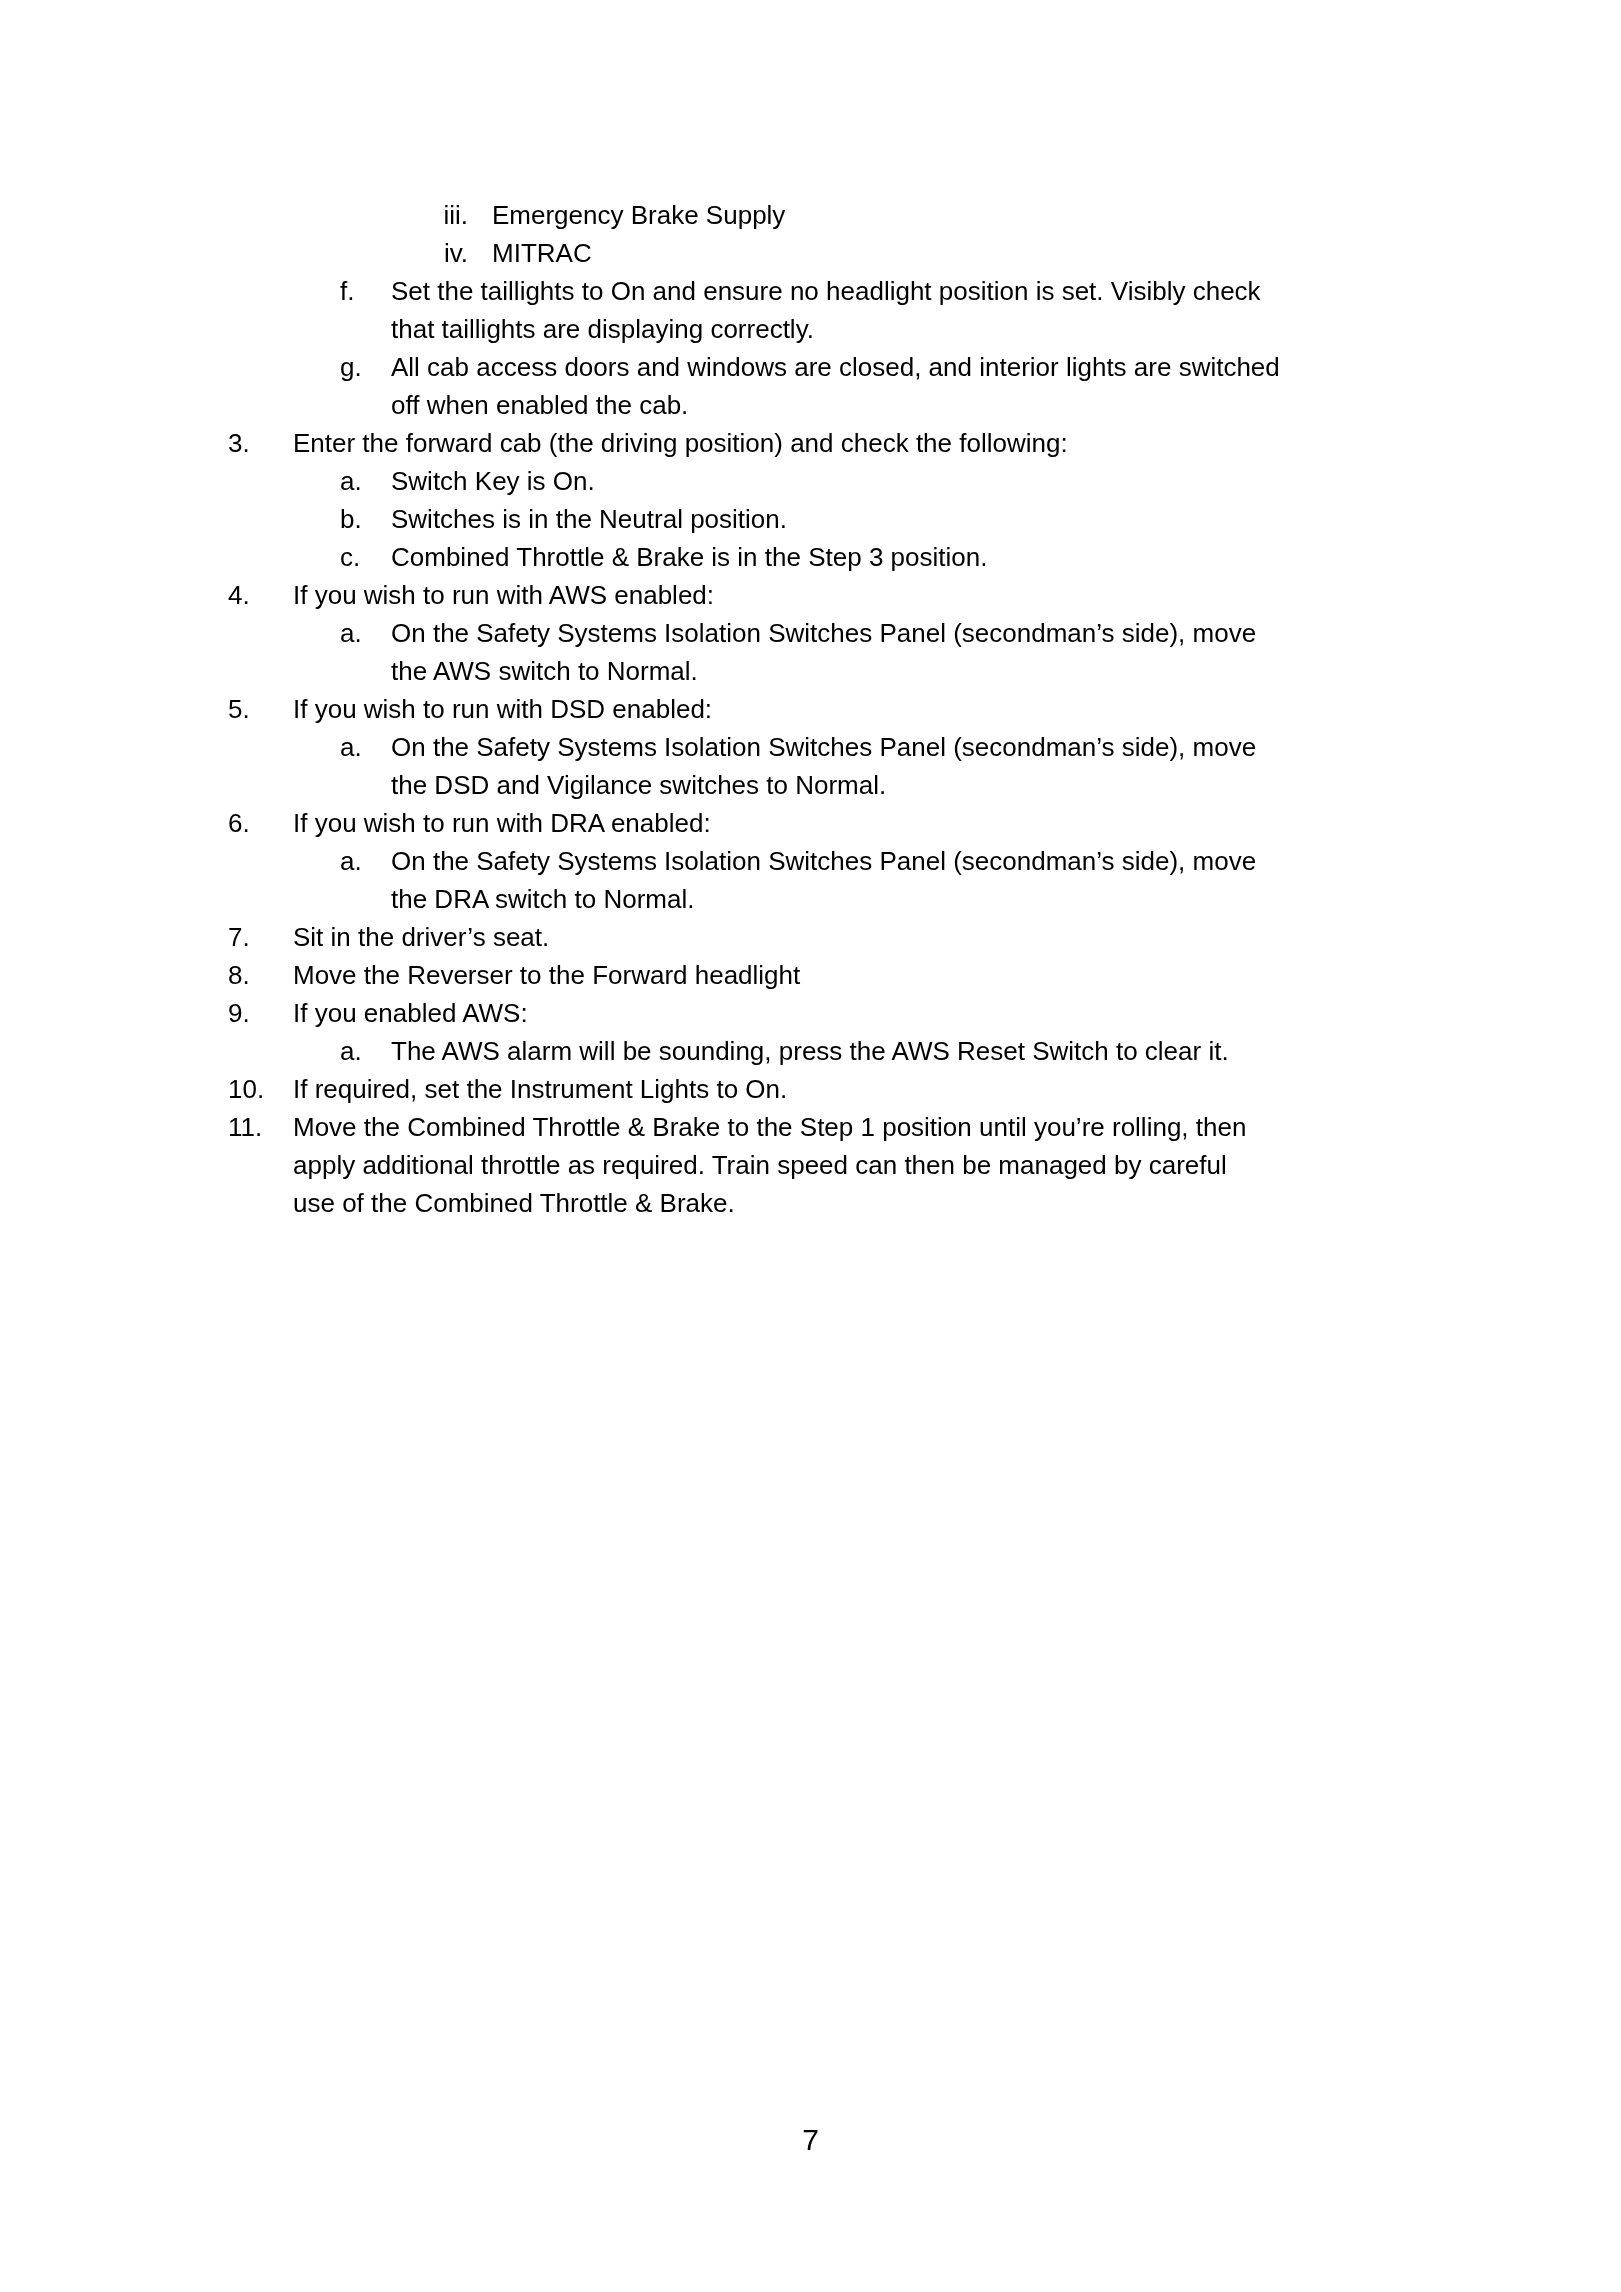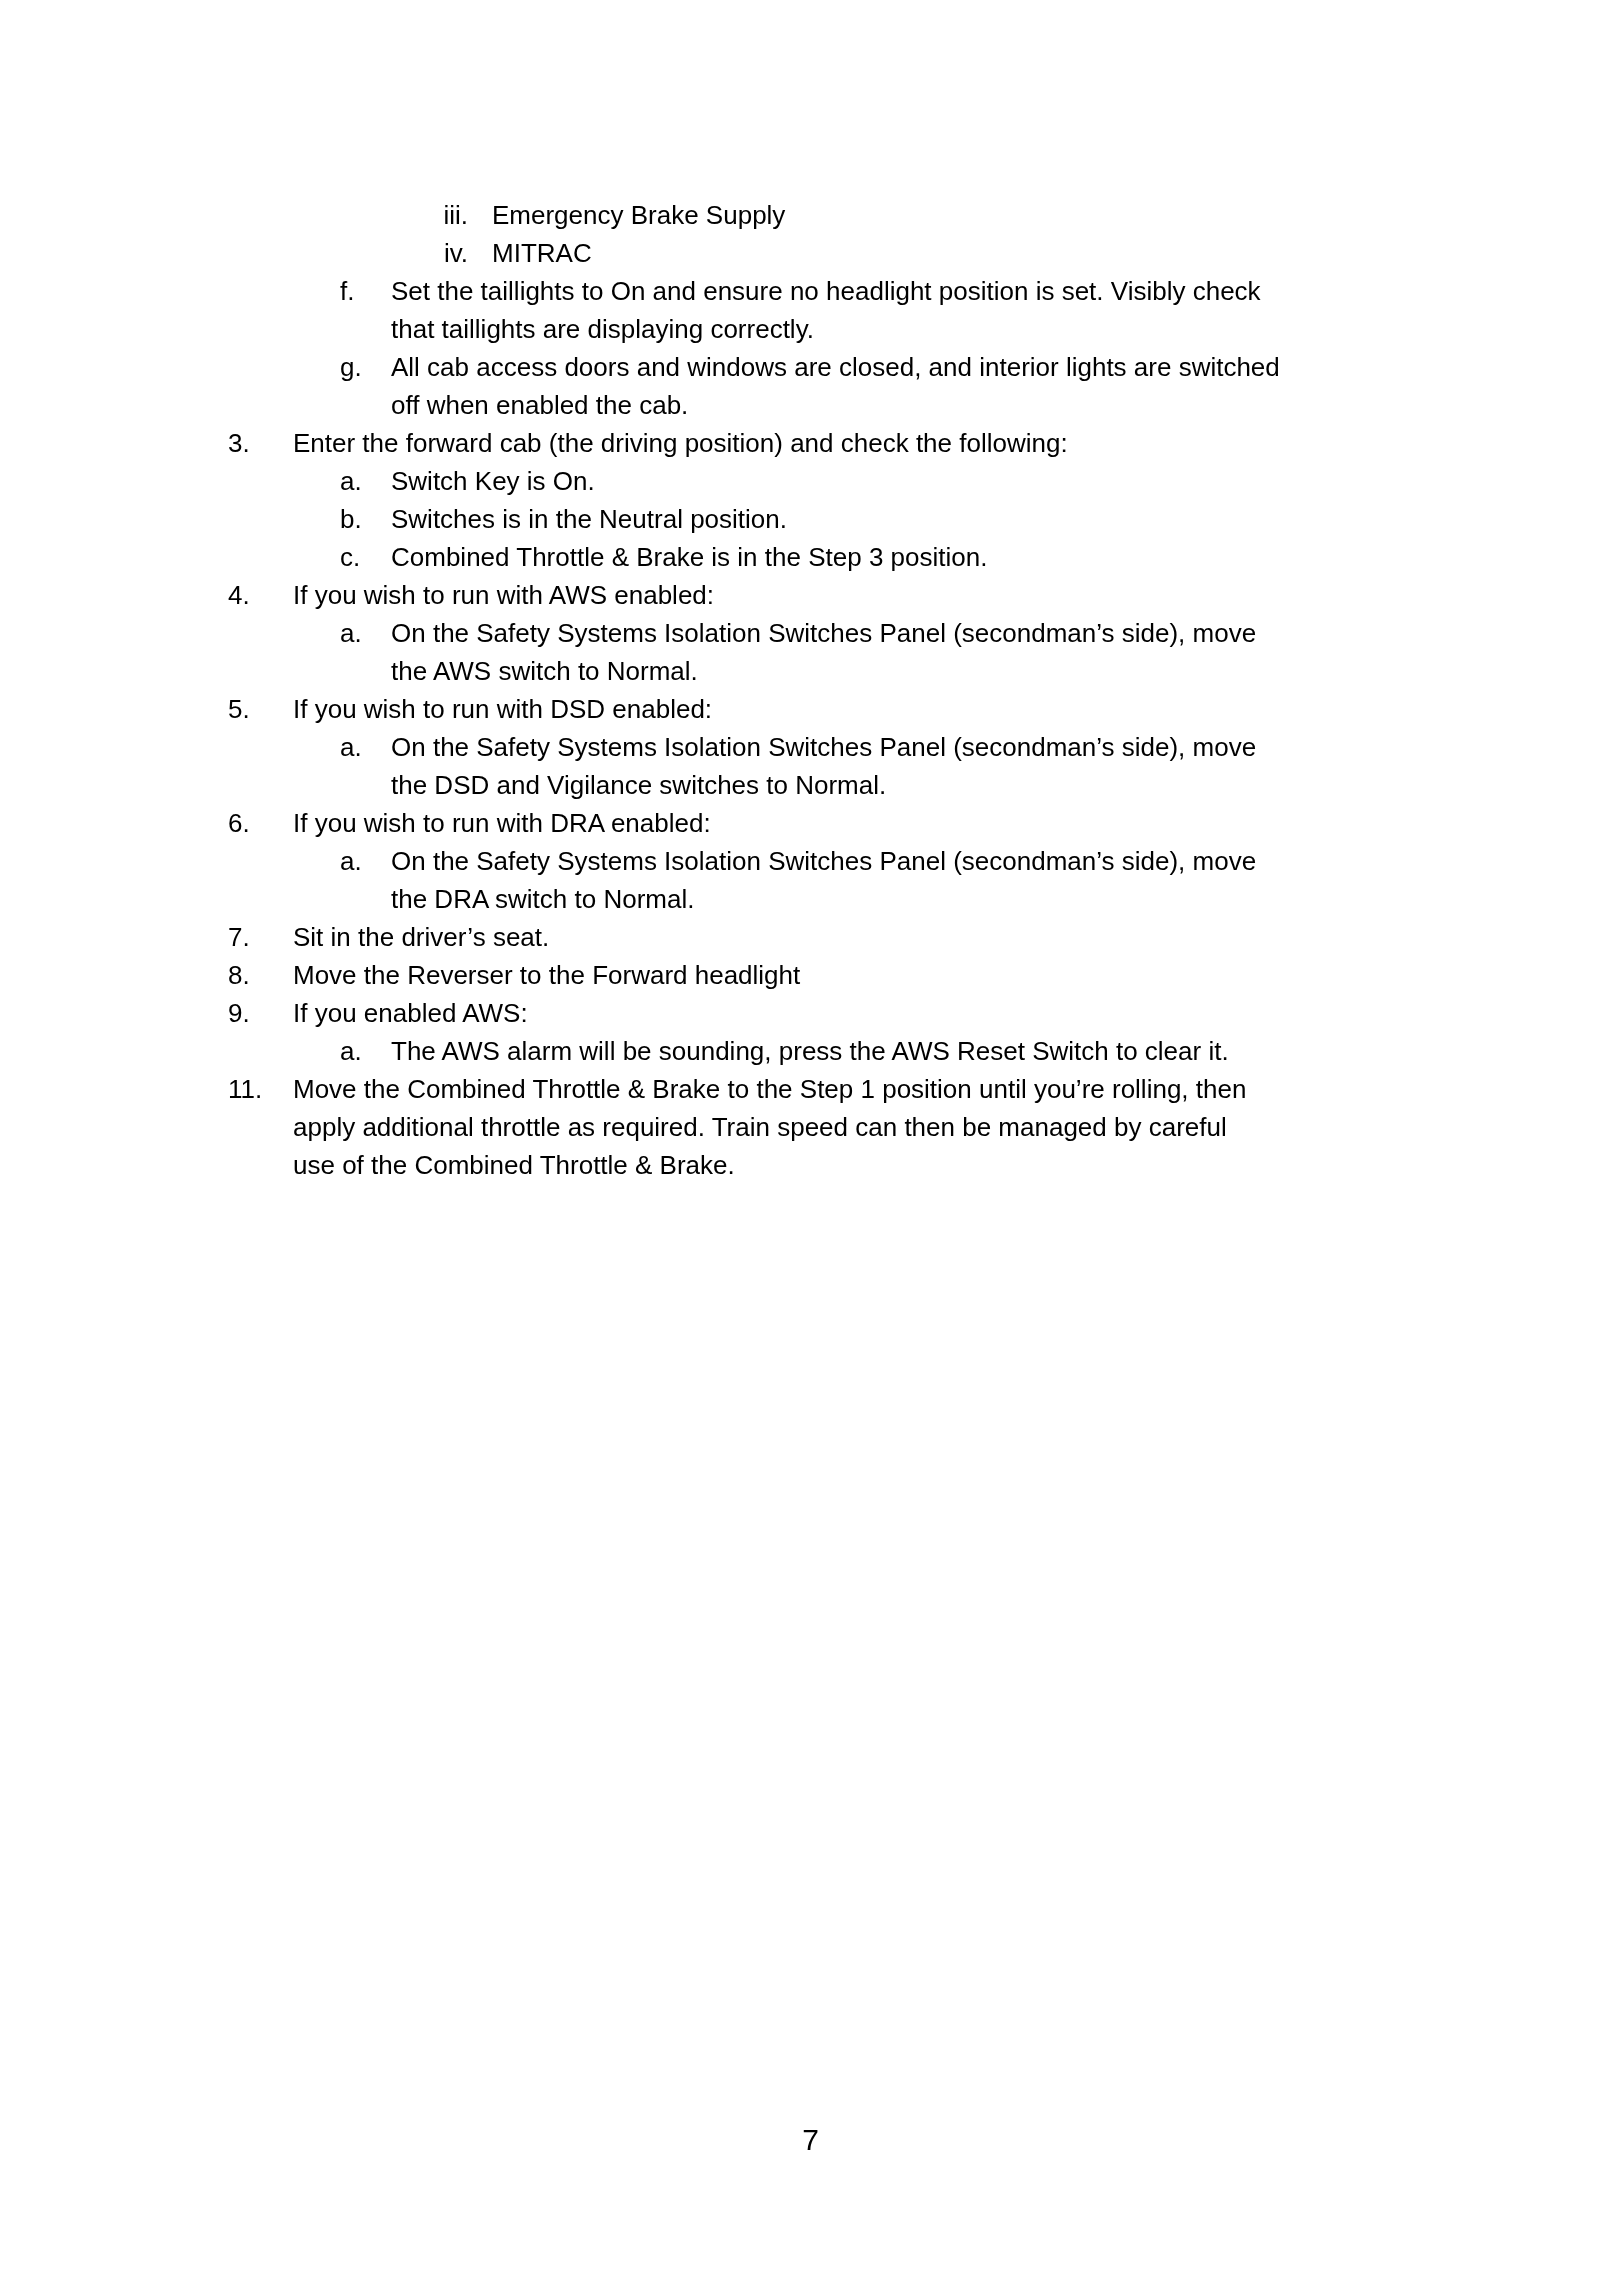--- a/index.html
+++ b/index.html
@@ -79,19 +79,20 @@
       <div class="line lvl1"><span class="marker">5.</span><span class="text">If you wish to run with DSD enabled:</span></div>
       <div class="line lvl2"><span class="marker">a.</span><span class="text">On the Safety Systems Isolation Switches Panel (secondman’s side), move</span></div>
       <div class="line lvl2"><span class="text">the DSD and Vigilance switches to Normal.</span></div>
       <div class="line lvl1"><span class="marker">6.</span><span class="text">If you wish to run with DRA enabled:</span></div>
       <div class="line lvl2"><span class="marker">a.</span><span class="text">On the Safety Systems Isolation Switches Panel (secondman’s side), move</span></div>
       <div class="line lvl2"><span class="text">the DRA switch to Normal.</span></div>
       <div class="line lvl1"><span class="marker">7.</span><span class="text">Sit in the driver’s seat.</span></div>
       <div class="line lvl1"><span class="marker">8.</span><span class="text">Move the Reverser to the Forward headlight</span></div>
       <div class="line lvl1"><span class="marker">9.</span><span class="text">If you enabled AWS:</span></div>
       <div class="line lvl2"><span class="marker">a.</span><span class="text">The AWS alarm will be sounding, press the AWS Reset Switch to clear it.</span></div>
+      <div class="line lvl1"><span class="marker">10.</span><span class="text">If required, set the Instrument Lights to On.</span></div>
       <div class="line lvl1"><span class="marker">11.</span><span class="text">Move the Combined Throttle &amp; Brake to the Step 1 position until you’re rolling, then</span></div>
       <div class="line lvl1"><span class="text">apply additional throttle as required. Train speed can then be managed by careful</span></div>
       <div class="line lvl1"><span class="text">use of the Combined Throttle &amp; Brake.</span></div>
     </div>
   <div class="page-number">7</div>
 </div>
 
 
 </body></html>

